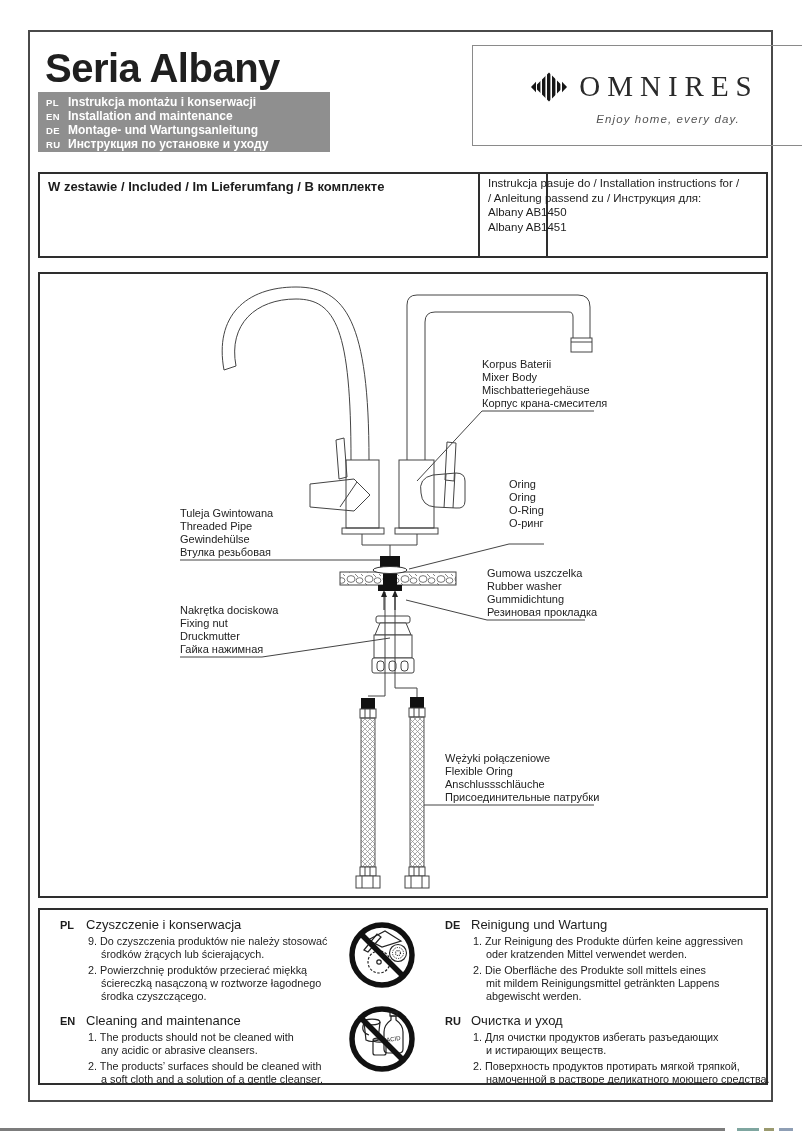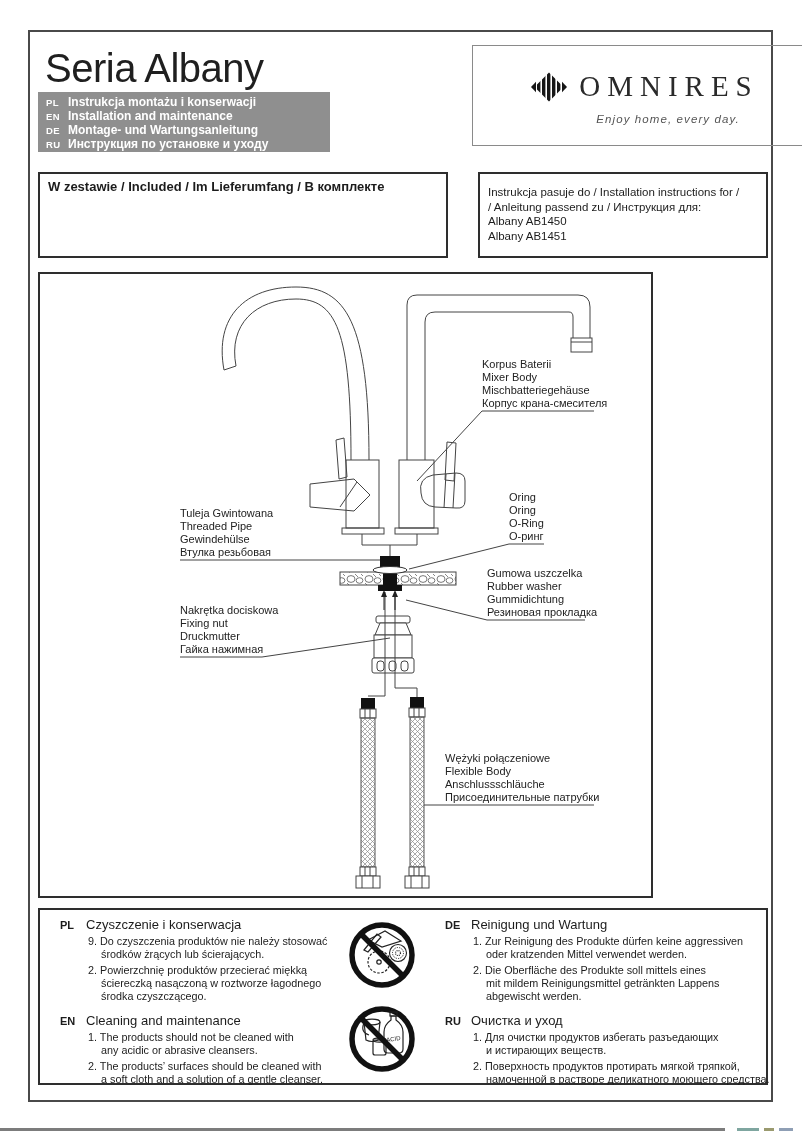--- a/index.html
+++ b/index.html
@@ -2,37 +2,37 @@
 <html><head>
 <meta charset="utf-8">
 <style>
   html,body{margin:0;padding:0;background:#fff;}
   #page{position:relative;width:802px;height:1134px;background:#fff;overflow:hidden;
         font-family:"Liberation Sans",sans-serif;color:#1c1c1c;}
   .abs{position:absolute;}
   
   .page-frame{left:28px;top:30px;width:745px;height:1072px;border:2px solid #4a4a4a;box-sizing:border-box;}
   
-  .doc-title{left:45px;top:46px;font-size:40px;font-weight:normal;letter-spacing:-0.5px;color:#1f1f1f;}
+  .doc-title{left:45px;top:46px;font-size:40px;font-weight:bold;letter-spacing:-0.5px;color:#1f1f1f;}
   .lang-box{left:38px;top:92px;width:292px;height:60px;background:#8f8f8f;box-sizing:border-box;padding:3px 0 0 8px;}
   .lang-row{display:flex;align-items:baseline;height:14px;color:#fff;}
   .lang-code{font-size:9.5px;font-weight:bold;width:22px;letter-spacing:.3px;}
   .lang-label{font-size:12px;font-weight:bold;white-space:nowrap;text-align:center;}
   .logo-box{left:472px;top:45px;width:344px;height:101px;border:1px solid #8a8a8a;box-sizing:border-box;
             display:flex;flex-direction:column;justify-content:center;align-items:center;}
   .logo-row{display:flex;align-items:center;gap:10px;}
   .brand-name{font-family:"Liberation Serif",serif;font-size:29px;letter-spacing:7px;color:#2a2a2a;}
   .brand-tagline{font-size:11.5px;color:#555;letter-spacing:1.1px;margin-top:6px;padding-left:48px;font-style:italic;}
   
-  .included-box{left:38px;top:172px;width:410px;height:86px;border:2px solid #2e2e2e;box-sizing:border-box;
+  .included-box{left:38px;top:172px;width:510px;height:86px;border:2px solid #2e2e2e;box-sizing:border-box;
                 padding:5px 8px;font-size:13px;font-weight:bold;}
   .applies-box{left:478px;top:172px;width:290px;height:86px;border:2px solid #2e2e2e;box-sizing:border-box;
-               padding:11px 8px;font-size:11.5px;line-height:14.5px;}
-  
-  .diagram-box{left:38px;top:272px;width:615px;height:626px;border:2px solid #2e2e2e;box-sizing:border-box;}
+               padding:2px 8px;font-size:11.5px;line-height:14.5px;}
+  
+  .diagram-box{left:38px;top:272px;width:730px;height:626px;border:2px solid #2e2e2e;box-sizing:border-box;}
   .diagram-box svg.draw{position:absolute;left:0;top:0;width:726px;height:622px;}
   .dlabel{position:absolute;font-size:11px;line-height:13px;color:#222;white-space:nowrap;}
   
   .care-box{left:38px;top:908px;width:730px;height:177px;border:2px solid #2e2e2e;box-sizing:border-box;}
   .care-block{position:absolute;width:330px;}
   .care-head{display:flex;align-items:baseline;}
   .care-code{font-size:11px;font-weight:bold;width:26px;}
   .care-title{font-size:13px;}
   .care-item{margin-left:28px;padding-left:13px;text-indent:-13px;font-size:10.8px;line-height:13px;
              white-space:pre-line;margin-top:3px;}
@@ -195,21 +195,21 @@
         <line x1="384" y1="531" x2="554" y2="531"></line>
       </g>
     </svg>
 
     <div class="dlabel" style="left:442px;top:84px;">
       <div>Korpus Baterii</div>
       <div>Mixer Body</div>
       <div>Mischbatteriegehäuse</div>
       <div>Корпус крана-смесителя</div>
     </div>
-    <div class="dlabel" style="left:469px;top:217px;">
+    <div class="dlabel" style="left:469px;top:204px;">
       <div>Oring</div>
       <div>Oring</div>
       <div>O-Ring</div>
       <div>О-ринг</div>
     </div>
     <div class="dlabel" style="left:140px;top:233px;">
       <div>Tuleja Gwintowana</div>
       <div>Threaded Pipe</div>
       <div>Gewindehülse</div>
       <div>Втулка резьбовая</div>
@@ -221,21 +221,21 @@
       <div>Гайка нажимная</div>
     </div>
     <div class="dlabel" style="left:447px;top:293px;">
       <div>Gumowa uszczelka</div>
       <div>Rubber washer</div>
       <div>Gummidichtung</div>
       <div>Резиновая прокладка</div>
     </div>
     <div class="dlabel" style="left:405px;top:478px;">
       <div>Wężyki połączeniowe</div>
-      <div>Flexible Body</div>
+      <div>Flexible Oring</div>
       <div>Anschlussschläuche</div>
       <div>Присоединительные патрубки</div>
     </div>
   </div>
 
   <div class="abs care-box">
     <div class="care-block" style="left:20px;top:7px;">
       <div class="care-head">
         <span class="care-code">PL</span>
         <span class="care-title">Czyszczenie i konserwacja</span>

